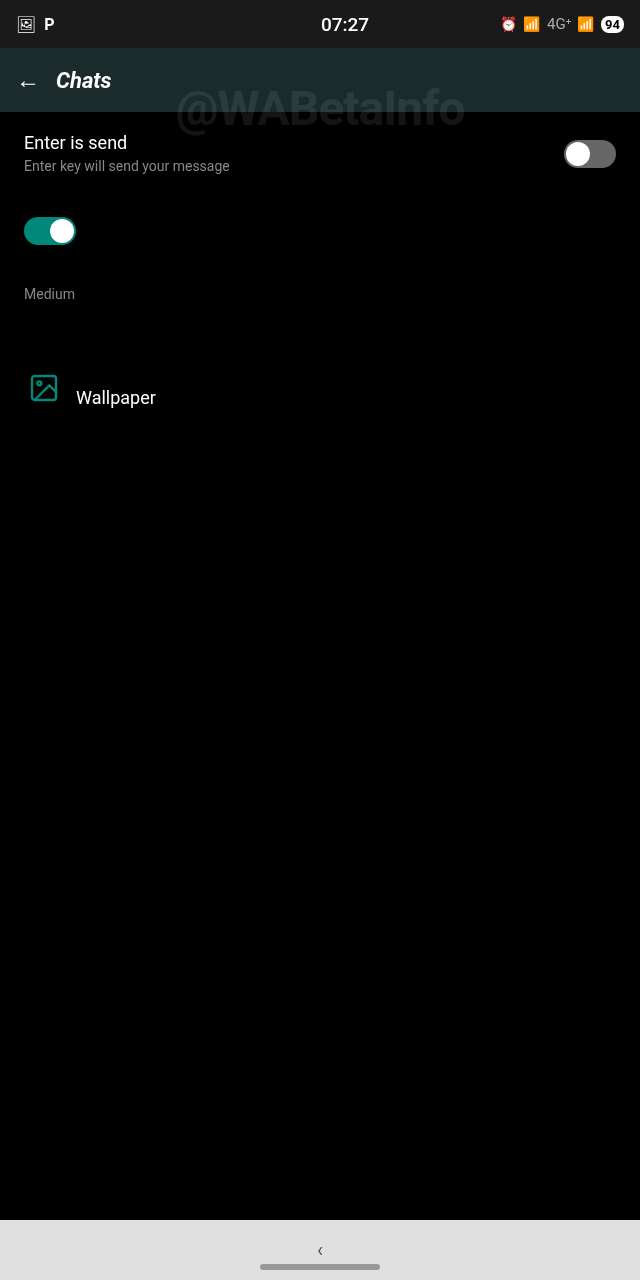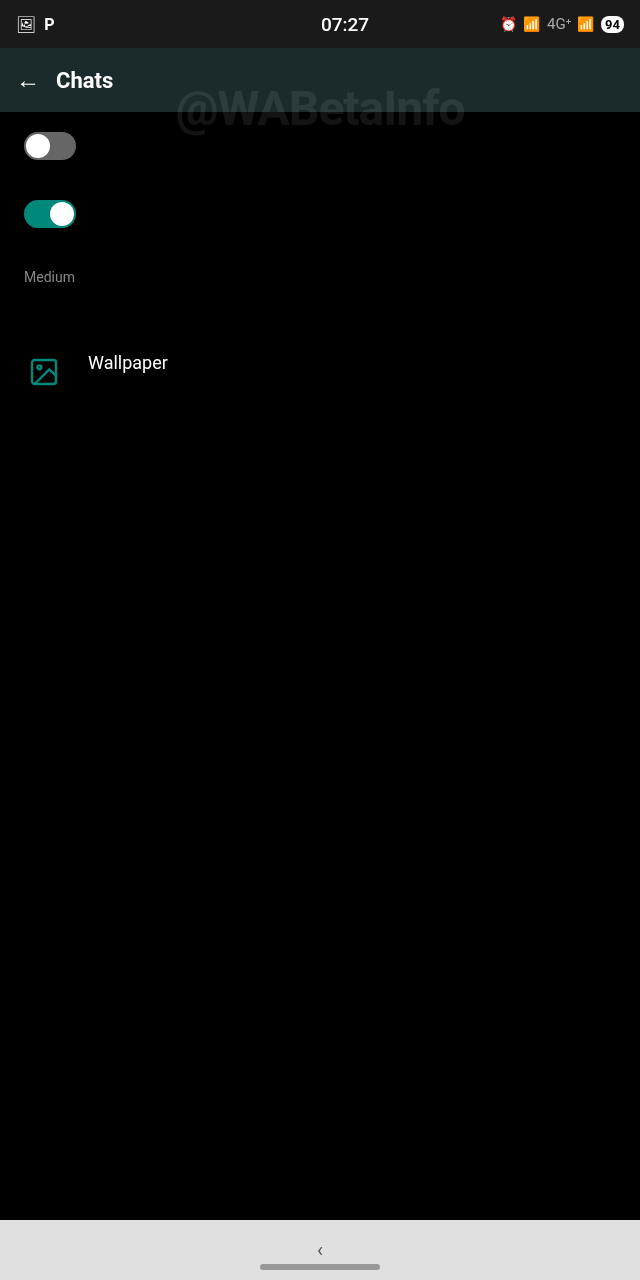--- a/index.html
+++ b/index.html
@@ -76,20 +76,21 @@
     .back-arrow {
       font-size: 24px;
       color: #fff;
       cursor: pointer;
     }
 
     .app-bar-title {
       font-size: 22px;
       font-weight: bold;
       color: #fff;
+      font-style: italic;
     }
 
     
     .watermark {
       position: absolute;
       top: 80px;
       left: 0;
       width: 100%;
       text-align: center;
       font-size: 48px;
@@ -164,22 +165,22 @@
     }
 
     .toggle.on .toggle-thumb {
       left: 26px;
     }
 
     
     .nav-item {
       padding: 24px 24px;
       display: flex;
-      align-items: flex-start;
-      gap: 24px;
+      align-items: flex-end;
+      gap: 12px;
       cursor: pointer;
     }
 
     .nav-icon {
       width: 40px;
       height: 40px;
       display: flex;
       align-items: center;
       justify-content: center;
       flex-shrink: 0;
@@ -248,20 +249,24 @@
 <div class="app-bar">
   <span class="back-arrow">←</span>
   <span class="app-bar-title">Chats</span>
 </div>
 
 <div class="watermark">@WABetaInfo</div>
 
 <div class="content">
 
   <div class="setting-item">
+    <div class="setting-text">
+      <div class="setting-title">Enter is send</div>
+      <div class="setting-subtitle">Enter key will send your message</div>
+    </div>
     <div class="toggle off">
       <div class="toggle-thumb"></div>
     </div>
   </div>
 
   <div class="setting-item">
     <div class="toggle on">
       <div class="toggle-thumb"></div>
     </div>
   </div>

